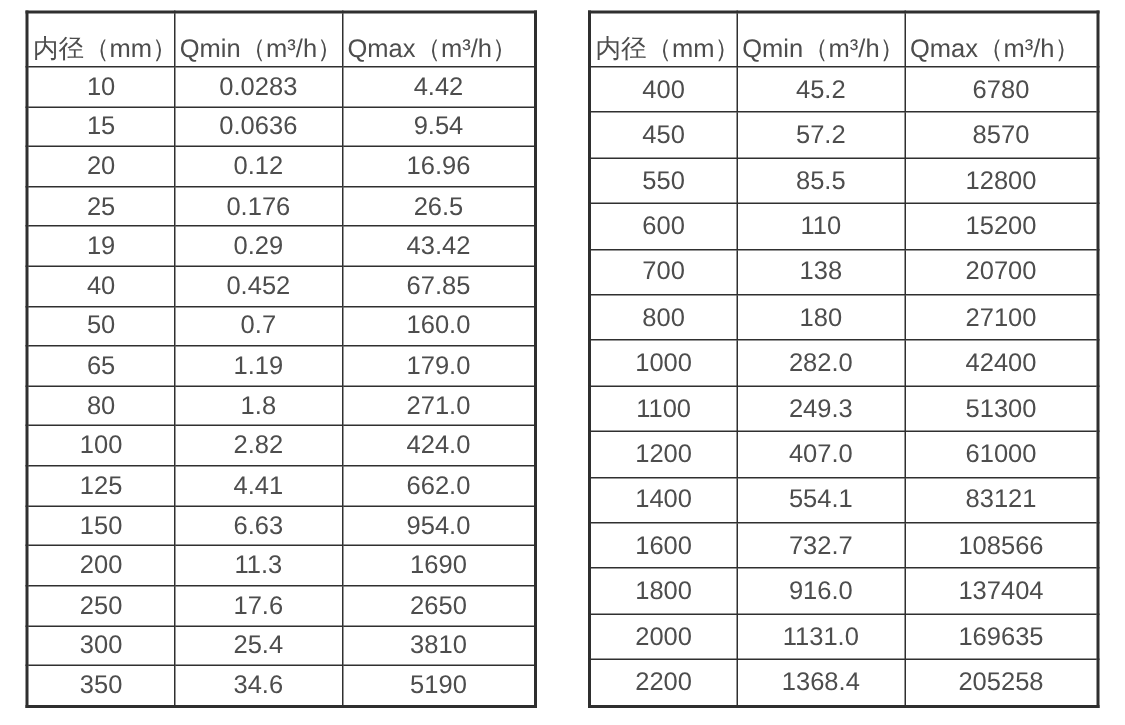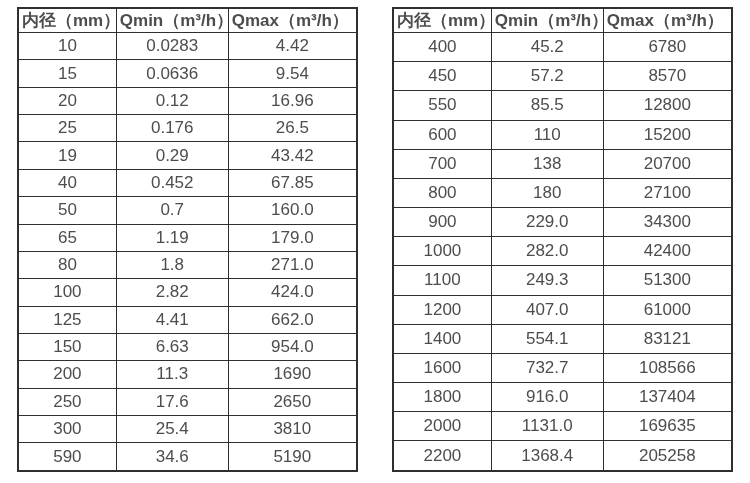--- a/index.html
+++ b/index.html
@@ -27,23 +27,23 @@
   }
   table.flow-table.left  { left: 17px; }
   table.flow-table.right { left: 392px; }
   table.flow-table, table.flow-table th, table.flow-table td {
     border: 1px solid #2f2f2f;
   }
   table.flow-table {
     border-width: 2px;
   }
   table.flow-table th {
-    font-weight: bold;
+    font-weight: normal;
     text-align: left;
-    padding: 0 0 0 3px;
+    padding: 12px 0 0 3px;
     white-space: nowrap;
     overflow: hidden;
   }
   table.flow-table td {
     text-align: center;
     padding: 0;
     white-space: nowrap;
   }
   col.c1 { width: 29%; }
   col.c2 { width: 33%; }
@@ -137,21 +137,21 @@
           <td>250</td>
           <td>17.6</td>
           <td>2650</td>
         </tr>
         <tr>
           <td>300</td>
           <td>25.4</td>
           <td>3810</td>
         </tr>
         <tr>
-          <td>590</td>
+          <td>350</td>
           <td>34.6</td>
           <td>5190</td>
         </tr>
       </tbody>
   </table>
 
   <table class="flow-table right">
     <colgroup>
         <col class="c1">
         <col class="c2">
@@ -189,25 +189,20 @@
           <td>700</td>
           <td>138</td>
           <td>20700</td>
         </tr>
         <tr>
           <td>800</td>
           <td>180</td>
           <td>27100</td>
         </tr>
         <tr>
-          <td>900</td>
-          <td>229.0</td>
-          <td>34300</td>
-        </tr>
-        <tr>
           <td>1000</td>
           <td>282.0</td>
           <td>42400</td>
         </tr>
         <tr>
           <td>1100</td>
           <td>249.3</td>
           <td>51300</td>
         </tr>
         <tr>

